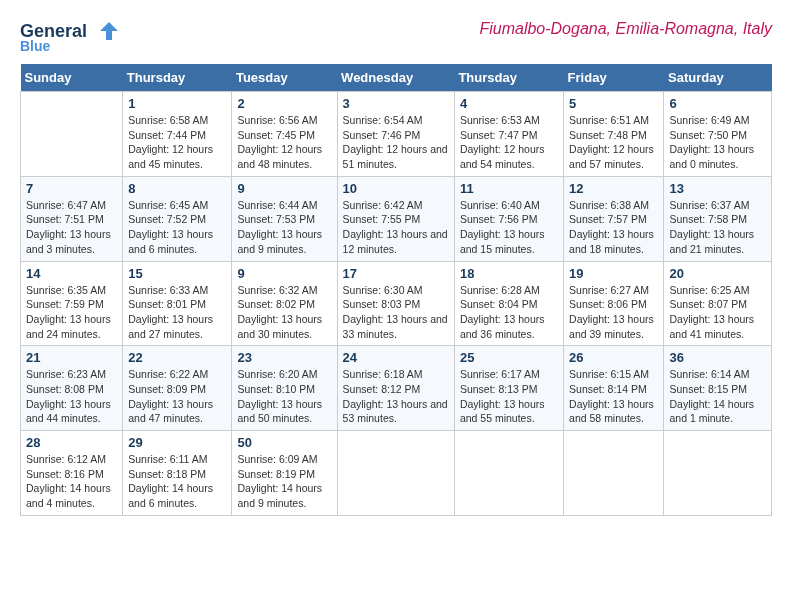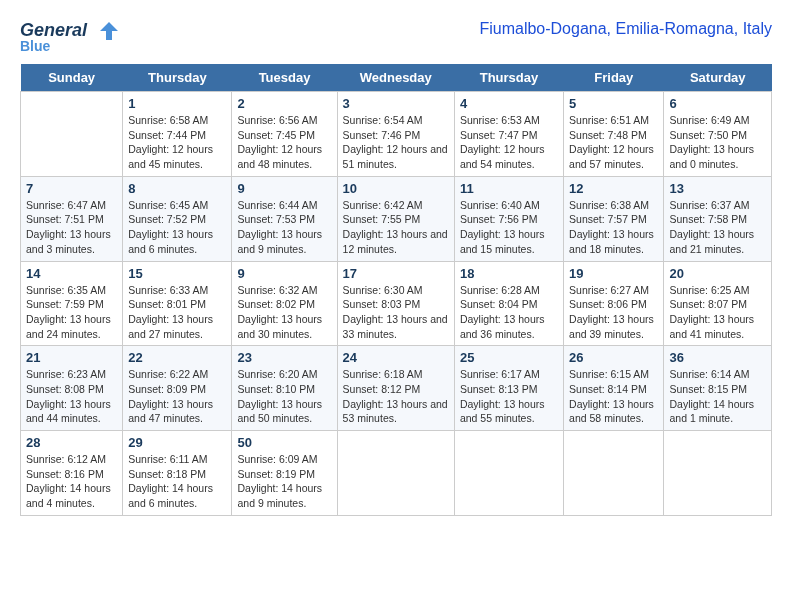--- a/index.html
+++ b/index.html
@@ -24,33 +24,34 @@
     .title-section {
       text-align: right;
     }
     .calendar-title {
       font-size: 36px;
       font-weight: bold;
       color: #1a3a5c;
     }
     .calendar-subtitle {
       font-size: 16px;
-      color: #1d4ed8;
+      color: #be185d;
       font-weight: normal;
+      font-style: italic;
     }
     table {
       width: 100%;
       border-collapse: collapse;
       font-size: 11px;
     }
     thead tr th {
       background-color: #3a6ea5;
       color: white;
       padding: 6px 4px;
-      text-align: center;
+      text-align: left;
       font-size: 13px;
       font-weight: bold;
     }
     tbody tr td {
       border: 1px solid #ccc;
       vertical-align: top;
       padding: 4px 5px;
       min-height: 70px;
       height: 80px;
     }
@@ -75,21 +76,21 @@
     td.empty {
       background-color: #f9f9f9;
     }
   </style>
 </head>
 <body>
 
 <div class="header-section">
   <div class="logo">
   <div style="display:flex;flex-direction:column;align-items:flex-start;">
-    <div style="display:flex;gap:11px;font-style:italic;">
+    <div style="display:flex;align-items:center;gap:11px;">
       <span style="font-size:18px;font-weight:bold;color:#1a3a5c;">General</span>
       <svg width="22" height="22" viewBox="0 0 22 22">
         <polygon points="11,2 20,11 14,11 14,20 8,20 8,11 2,11" fill="#4a90d9"></polygon>
       </svg>
     </div>
     <span style="font-size:14px;font-weight:bold;color:#4a90d9;margin-top:-4px;">Blue</span>
   </div>
 </div>
   <div class="title-section">
     <div class="calendar-subtitle">Fiumalbo-Dogana, Emilia-Romagna, Italy</div>

